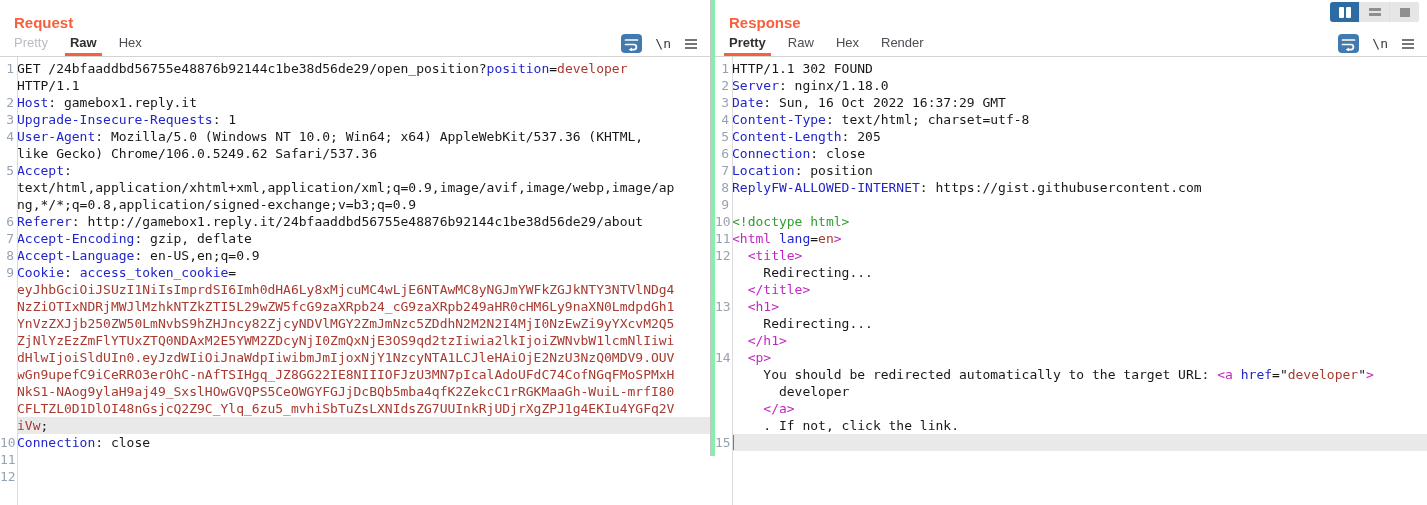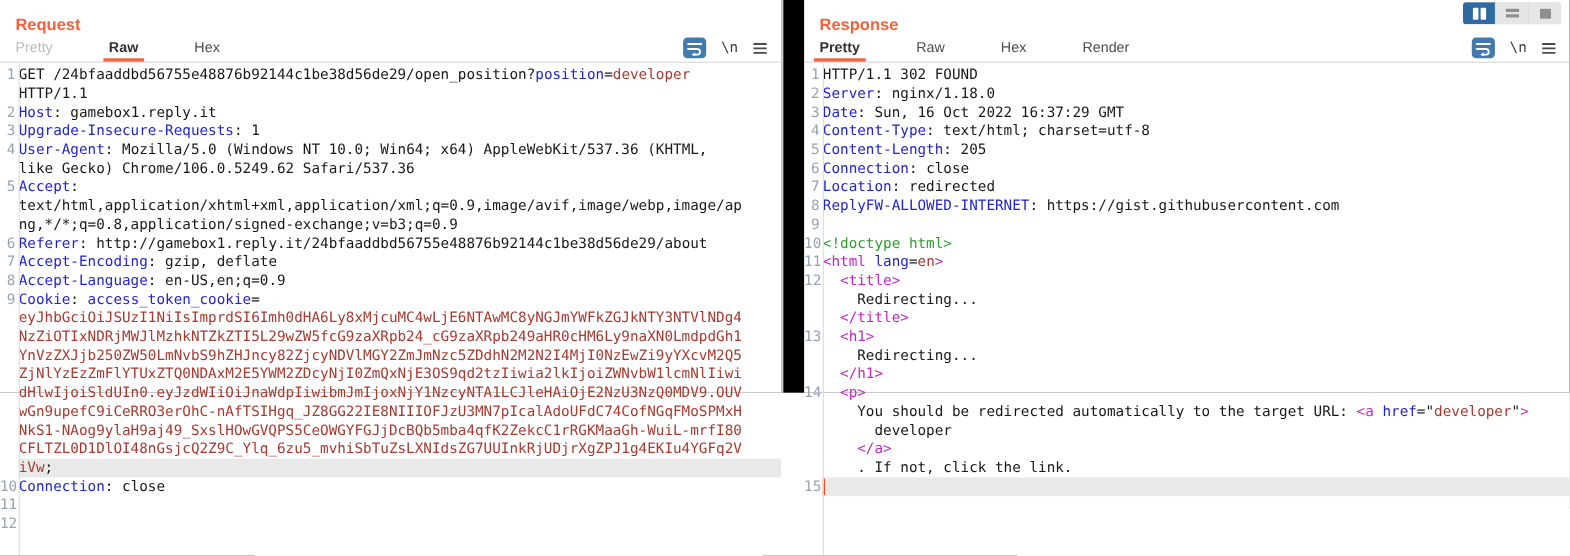--- a/index.html
+++ b/index.html
@@ -9,27 +9,27 @@
     --tagm:#c327c3;
     --dgreen:#2f9e2f;
     --txt:#18181a;
     --lnum:#97a3b2;
     --hl:#e9e9e9;
     --wrapblue:#4279ae;
     --swblue:#2d6ca2;
   }
   html,body{margin:0;padding:0;background:#fff;}
   body{width:1427px;height:505px;overflow:hidden;font-family:"Liberation Sans",sans-serif;}
-  .wrap{display:flex;width:1427px;height:357px;background:#000000;}
+  .wrap{display:flex;width:1427px;height:456px;background:#86efac;}
   .panel{position:relative;background:#fff;box-sizing:border-box;}
   .panel.request{width:712px;flex:none;border-right:2px solid #c6c6c6;}
-  .panel.response{flex:1;margin-left:19px;}
+  .panel.response{flex:1;margin-left:3px;}
   .panel-title{padding:13px 0 0 14px;font-size:15px;font-weight:bold;color:var(--orange);line-height:19px;}
   .tabbar{display:flex;align-items:flex-end;border-bottom:1px solid #d4d4d4;height:24px;position:relative;}
-  .tabs{display:flex;gap:41px;margin-left:9px;align-items:flex-end;}
+  .tabs{display:flex;gap:12px;margin-left:9px;align-items:flex-end;}
   .tab{font-size:13px;padding:0 5px 6px 5px;color:#4a4d52;cursor:pointer;}
   .tab.selected{font-weight:bold;color:#2e3134;border-bottom:3px solid var(--orange);padding-bottom:3px;}
   .tab.disabled{color:#b9bdc2;}
   .tools{position:absolute;right:12px;bottom:3px;display:flex;align-items:center;gap:13px;}
   .wrapbtn{width:21px;height:19px;background:var(--wrapblue);border:none;border-radius:4px;display:flex;align-items:center;justify-content:center;padding:0;cursor:pointer;}
   .nl{font-family:"DejaVu Sans Mono","Liberation Mono",monospace;font-size:13px;color:#3a3a3a;cursor:pointer;}
   .menubtn{background:none;border:none;padding:0;cursor:pointer;display:flex;align-items:center;}
   .switcher{position:absolute;top:2px;right:8px;display:flex;background:#dedede;border-radius:3px;overflow:hidden;gap:1px;z-index:5;}
   .sw{width:29px;height:20px;display:flex;align-items:center;justify-content:center;background:#e6e6e6;border:none;padding:0;cursor:pointer;}
   .sw.active{background:var(--swblue);}
@@ -155,21 +155,21 @@
       </div>
     </div>
     <div class="code" id="res-code">
       <div class="gutline"></div>
     <div class="row"><span class="gut">1</span><div class="rowtext"><span class="t">HTTP/1.1 302 FOUND</span></div></div>
         <div class="row"><span class="gut">2</span><div class="rowtext"><span class="h">Server</span><span class="t">: nginx/1.18.0</span></div></div>
         <div class="row"><span class="gut">3</span><div class="rowtext"><span class="h">Date</span><span class="t">: Sun, 16 Oct 2022 16:37:29 GMT</span></div></div>
         <div class="row"><span class="gut">4</span><div class="rowtext"><span class="h">Content-Type</span><span class="t">: text/html; charset=utf-8</span></div></div>
         <div class="row"><span class="gut">5</span><div class="rowtext"><span class="h">Content-Length</span><span class="t">: 205</span></div></div>
         <div class="row"><span class="gut">6</span><div class="rowtext"><span class="h">Connection</span><span class="t">: close</span></div></div>
-        <div class="row"><span class="gut">7</span><div class="rowtext"><span class="h">Location</span><span class="t">: redirected</span></div></div>
+        <div class="row"><span class="gut">7</span><div class="rowtext"><span class="h">Location</span><span class="t">: position</span></div></div>
         <div class="row"><span class="gut">8</span><div class="rowtext"><span class="h">ReplyFW-ALLOWED-INTERNET</span><span class="t">: https://gist.githubusercontent.com</span></div></div>
         <div class="row"><span class="gut">9</span><div class="rowtext"></div></div>
         <div class="row"><span class="gut">10</span><div class="rowtext"><span class="g">&lt;!doctype html&gt;</span></div></div>
         <div class="row"><span class="gut">11</span><div class="rowtext"><span class="m">&lt;html</span><span class="t"> </span><span class="h">lang</span><span class="t">=</span><span class="v">en</span><span class="m">&gt;</span></div></div>
         <div class="row"><span class="gut">12</span><div class="rowtext"><span class="t">  </span><span class="m">&lt;title&gt;</span></div></div>
         <div class="row"><span class="gut"></span><div class="rowtext"><span class="t">    Redirecting...</span></div></div>
         <div class="row"><span class="gut"></span><div class="rowtext"><span class="t">  </span><span class="m">&lt;/title&gt;</span></div></div>
         <div class="row"><span class="gut">13</span><div class="rowtext"><span class="t">  </span><span class="m">&lt;h1&gt;</span></div></div>
         <div class="row"><span class="gut"></span><div class="rowtext"><span class="t">    Redirecting...</span></div></div>
         <div class="row"><span class="gut"></span><div class="rowtext"><span class="t">  </span><span class="m">&lt;/h1&gt;</span></div></div>

